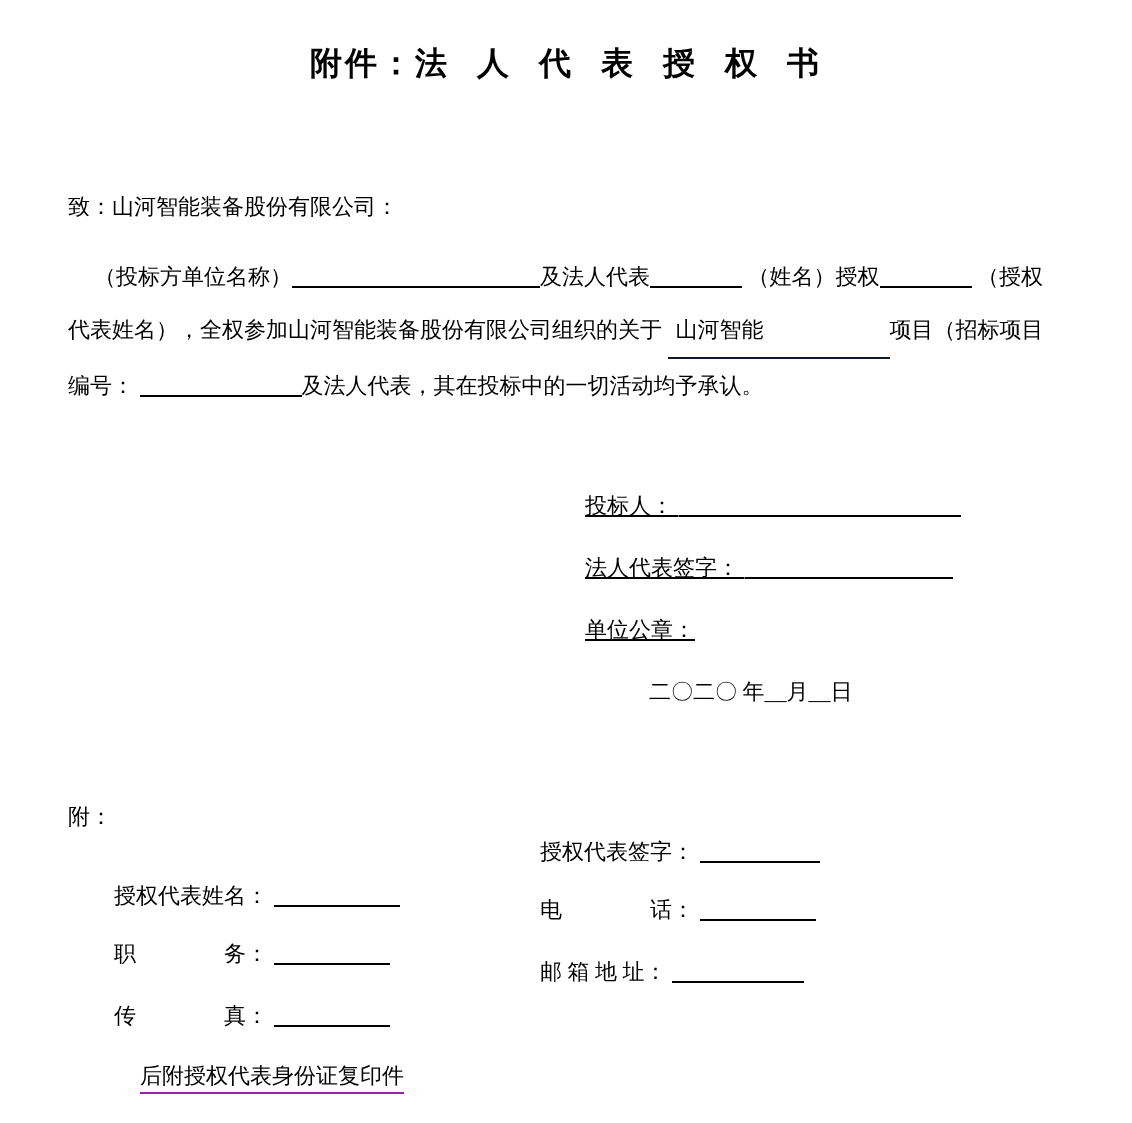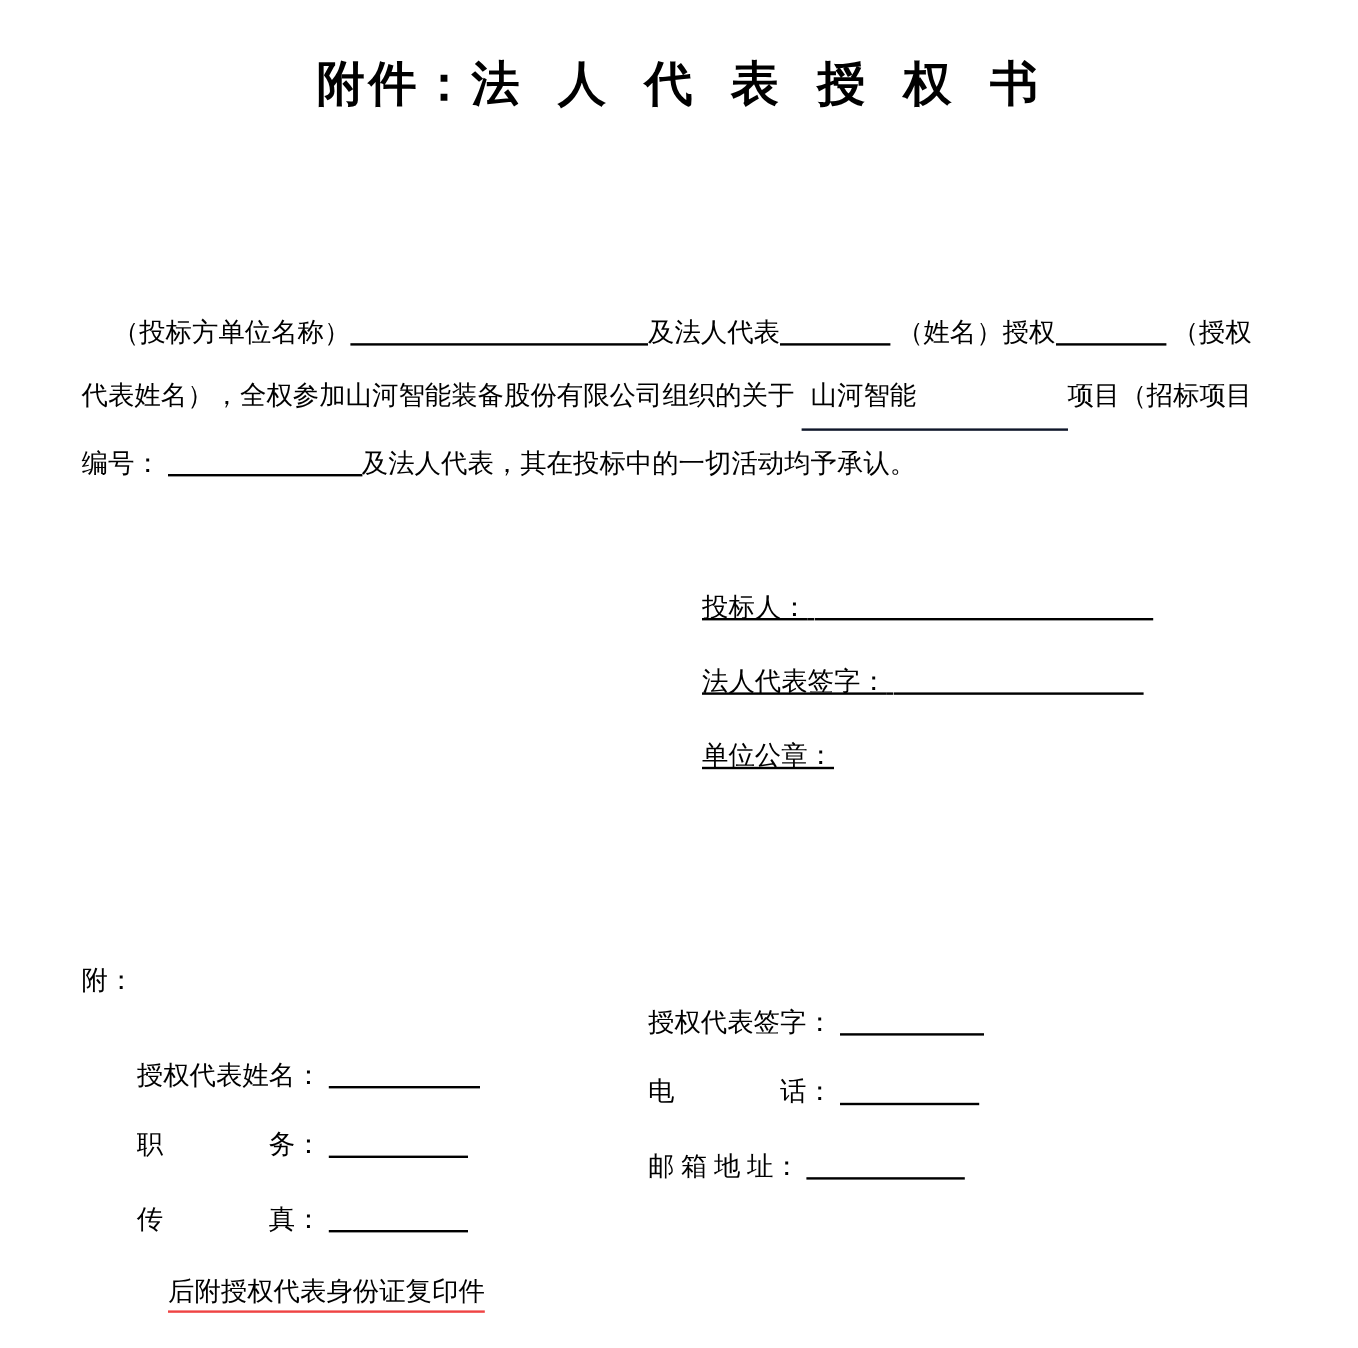--- a/index.html
+++ b/index.html
@@ -6,21 +6,21 @@
   #page{
     position:relative;
     width:1132px;height:1123px;
     background:#ffffff;color:#000;
     font-family:"Liberation Serif","DejaVu Serif",serif;
     font-size:22px;
     overflow:hidden;
   }
   .title{
     position:absolute;top:42px;left:0;width:100%;
-    text-align:center;font-size:40px;font-weight:bold;
+    text-align:center;font-size:32px;font-weight:bold;
     letter-spacing:3px;word-spacing:16px;white-space:pre;
   }
   .salutation{position:absolute;top:193px;left:68px;line-height:28px;}
   .para{position:absolute;top:250px;left:68px;width:1030px;line-height:53px;}
   .para .line{white-space:nowrap;}
   .para .indent{text-indent:26px;}
   .blank{
     display:inline-block;
     border-bottom:2px solid #000;
     height:1em;
@@ -40,29 +40,30 @@
   .sig .row{margin-bottom:32px;white-space:nowrap;text-decoration:underline;}
   .sig .date-row{padding-left:64px;margin-bottom:0;white-space:pre;}
   .attach-heading{position:absolute;left:68px;top:803px;line-height:28px;}
   .arow{position:absolute;left:0;width:1132px;line-height:28px;white-space:nowrap;}
   .arow .lcol{position:absolute;left:114px;white-space:pre;margin-top:44px;}
   .arow .rcol{position:absolute;left:540px;white-space:pre;}
   .r1{top:838px;} .r2{top:896px;} .r3{top:958px;}
   .note{
     position:absolute;left:140px;top:1062px;line-height:28px;
   }
-  .note span{display:inline-block;border-bottom:2px solid #ef4444;padding-bottom:2px;}
+  .note span{display:inline-block;border-bottom:2px solid #a21caf;padding-bottom:2px;}
 </style>
 </head>
 <body>
 
 <div id="page">
 
   <div class="title">附件：法 人 代 表 授 权 书</div>
 
+  <div class="salutation">致：山河智能装备股份有限公司：</div>
 
   <div class="para">
     <div class="line indent">
       <span>（投标方单位名称）</span><span class="blank b248"></span><span>及法人代表</span><span class="blank b92"></span><span> （姓名）授权</span><span class="blank b92"></span><span> （授权</span>
     </div>
     <div class="line">
       <span>代表姓名），全权参加山河智能装备股份有限公司组织的关于 </span><span class="fillblank b222"><span>山河智能</span></span><span>项目（招标项目</span>
     </div>
     <div class="line">
       <span>编号： </span><span class="blank b162"></span><span>及法人代表，其在投标中的一切活动均予承认。</span>
@@ -72,20 +73,21 @@
   <div class="sig">
     <div class="row">
       <span>投标人：</span> <span class="blank b282"></span>
     </div>
     <div class="row">
       <span>法人代表签字：</span> <span class="blank b208"></span>
     </div>
     <div class="row">
       <span>单位公章：</span>
     </div>
+    <div class="date-row">二〇二〇 年__月__日</div>
   </div>
 
   <div class="attach-heading">附：</div>
 
   <div class="arow r1">
     <span class="lcol"><span>授权代表姓名：</span> <span class="blank b126"></span></span>
     <span class="rcol"><span>授权代表签字：</span> <span class="blank b120"></span></span>
   </div>
 
   <div class="arow r2">

